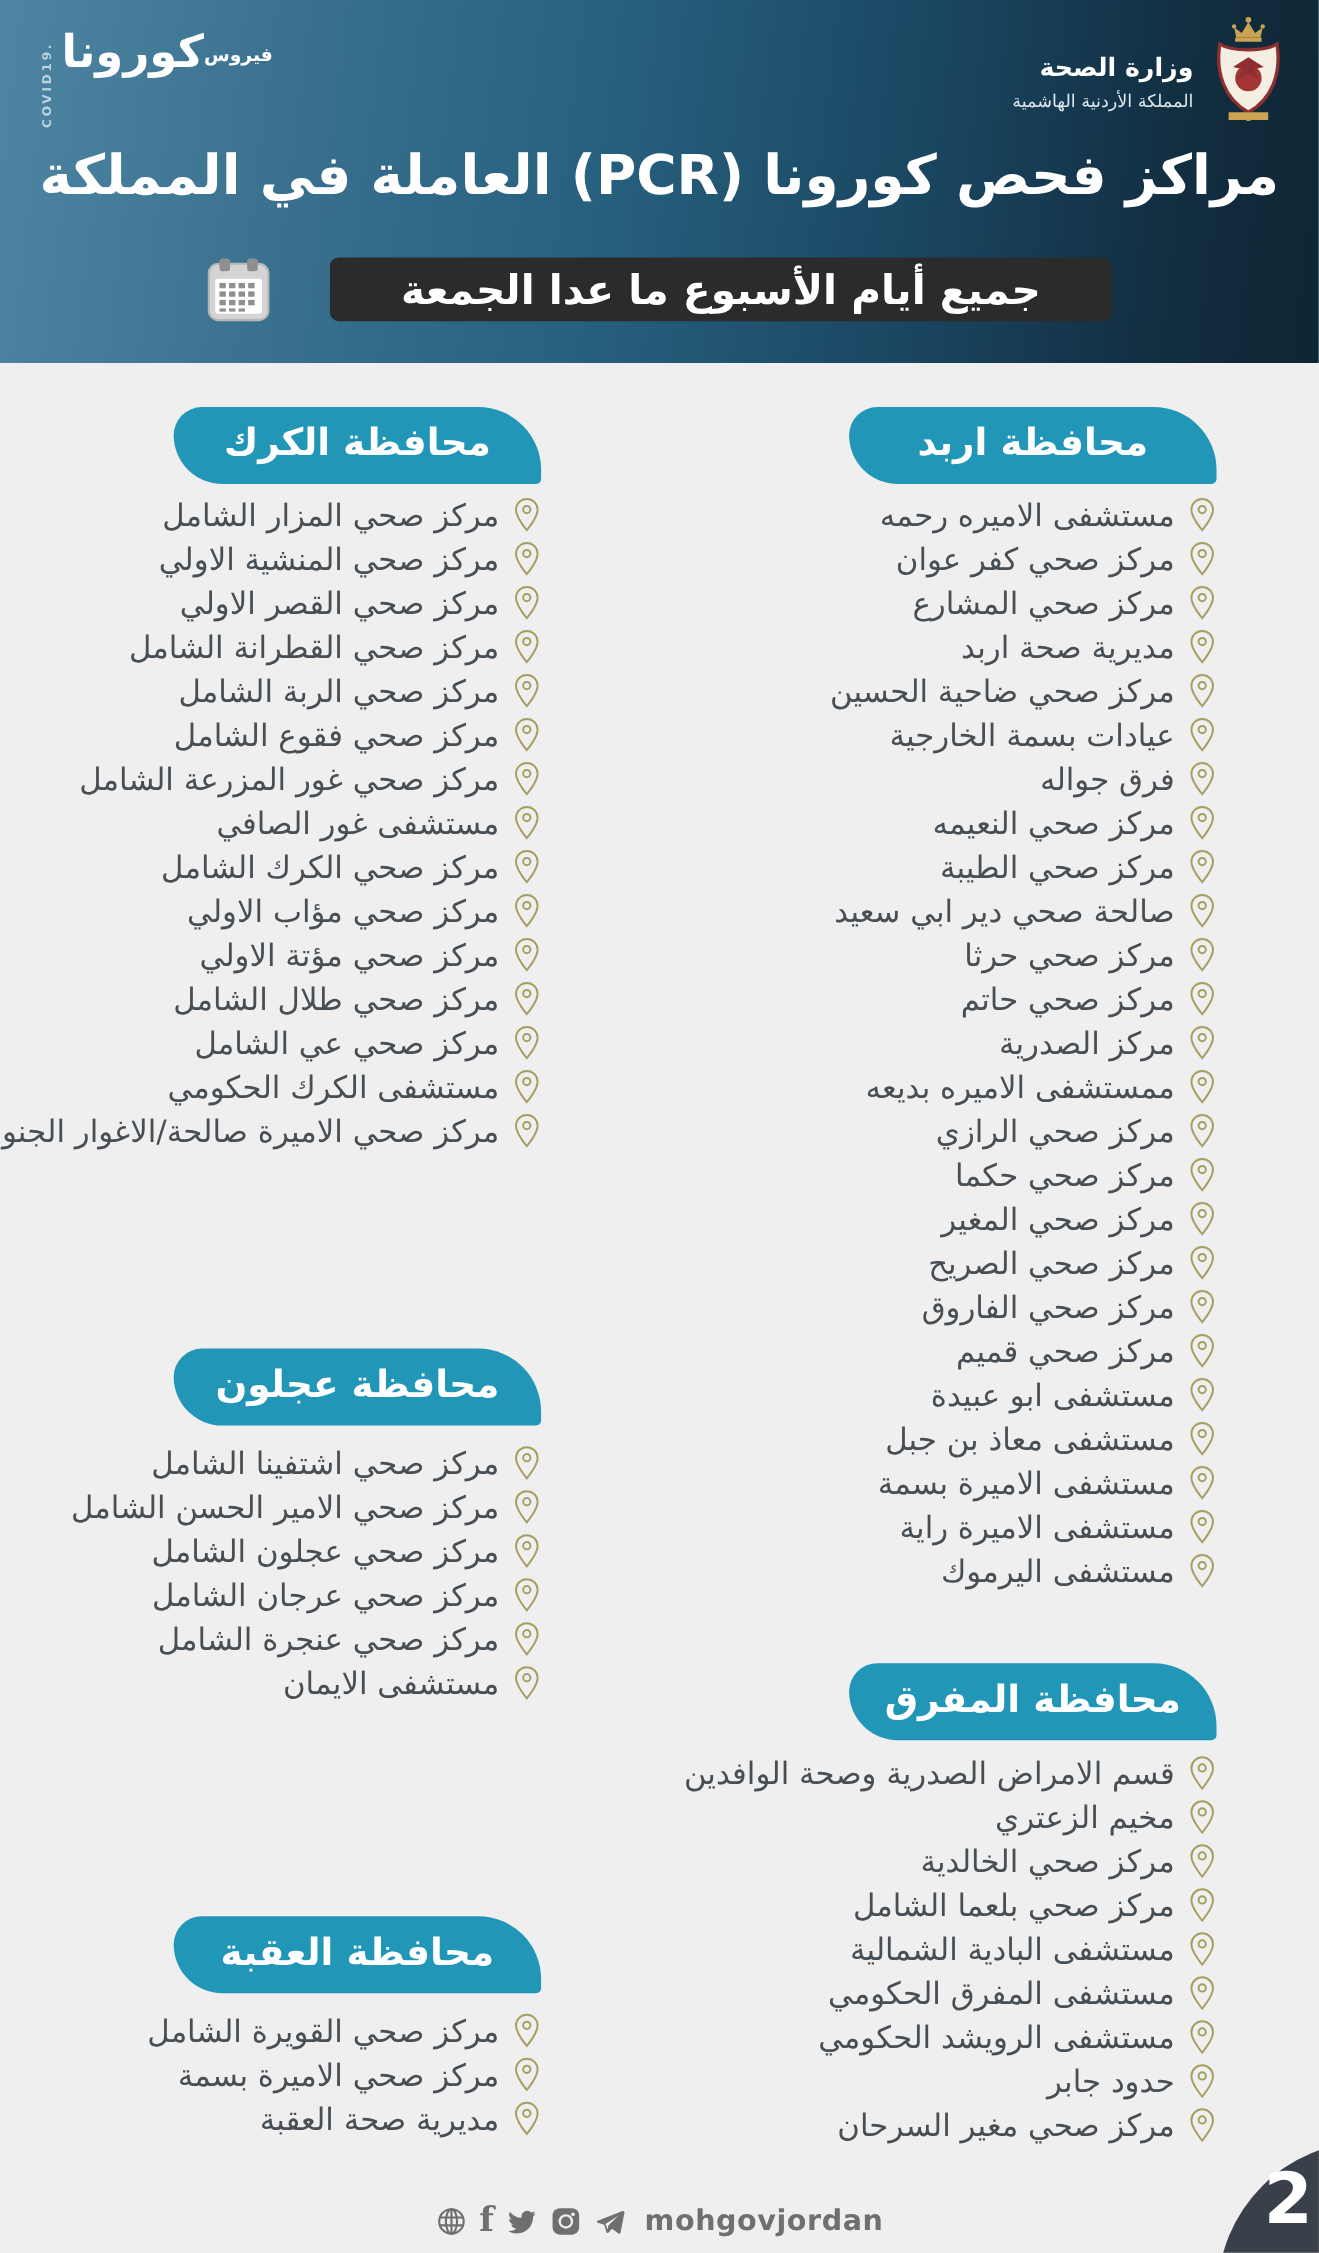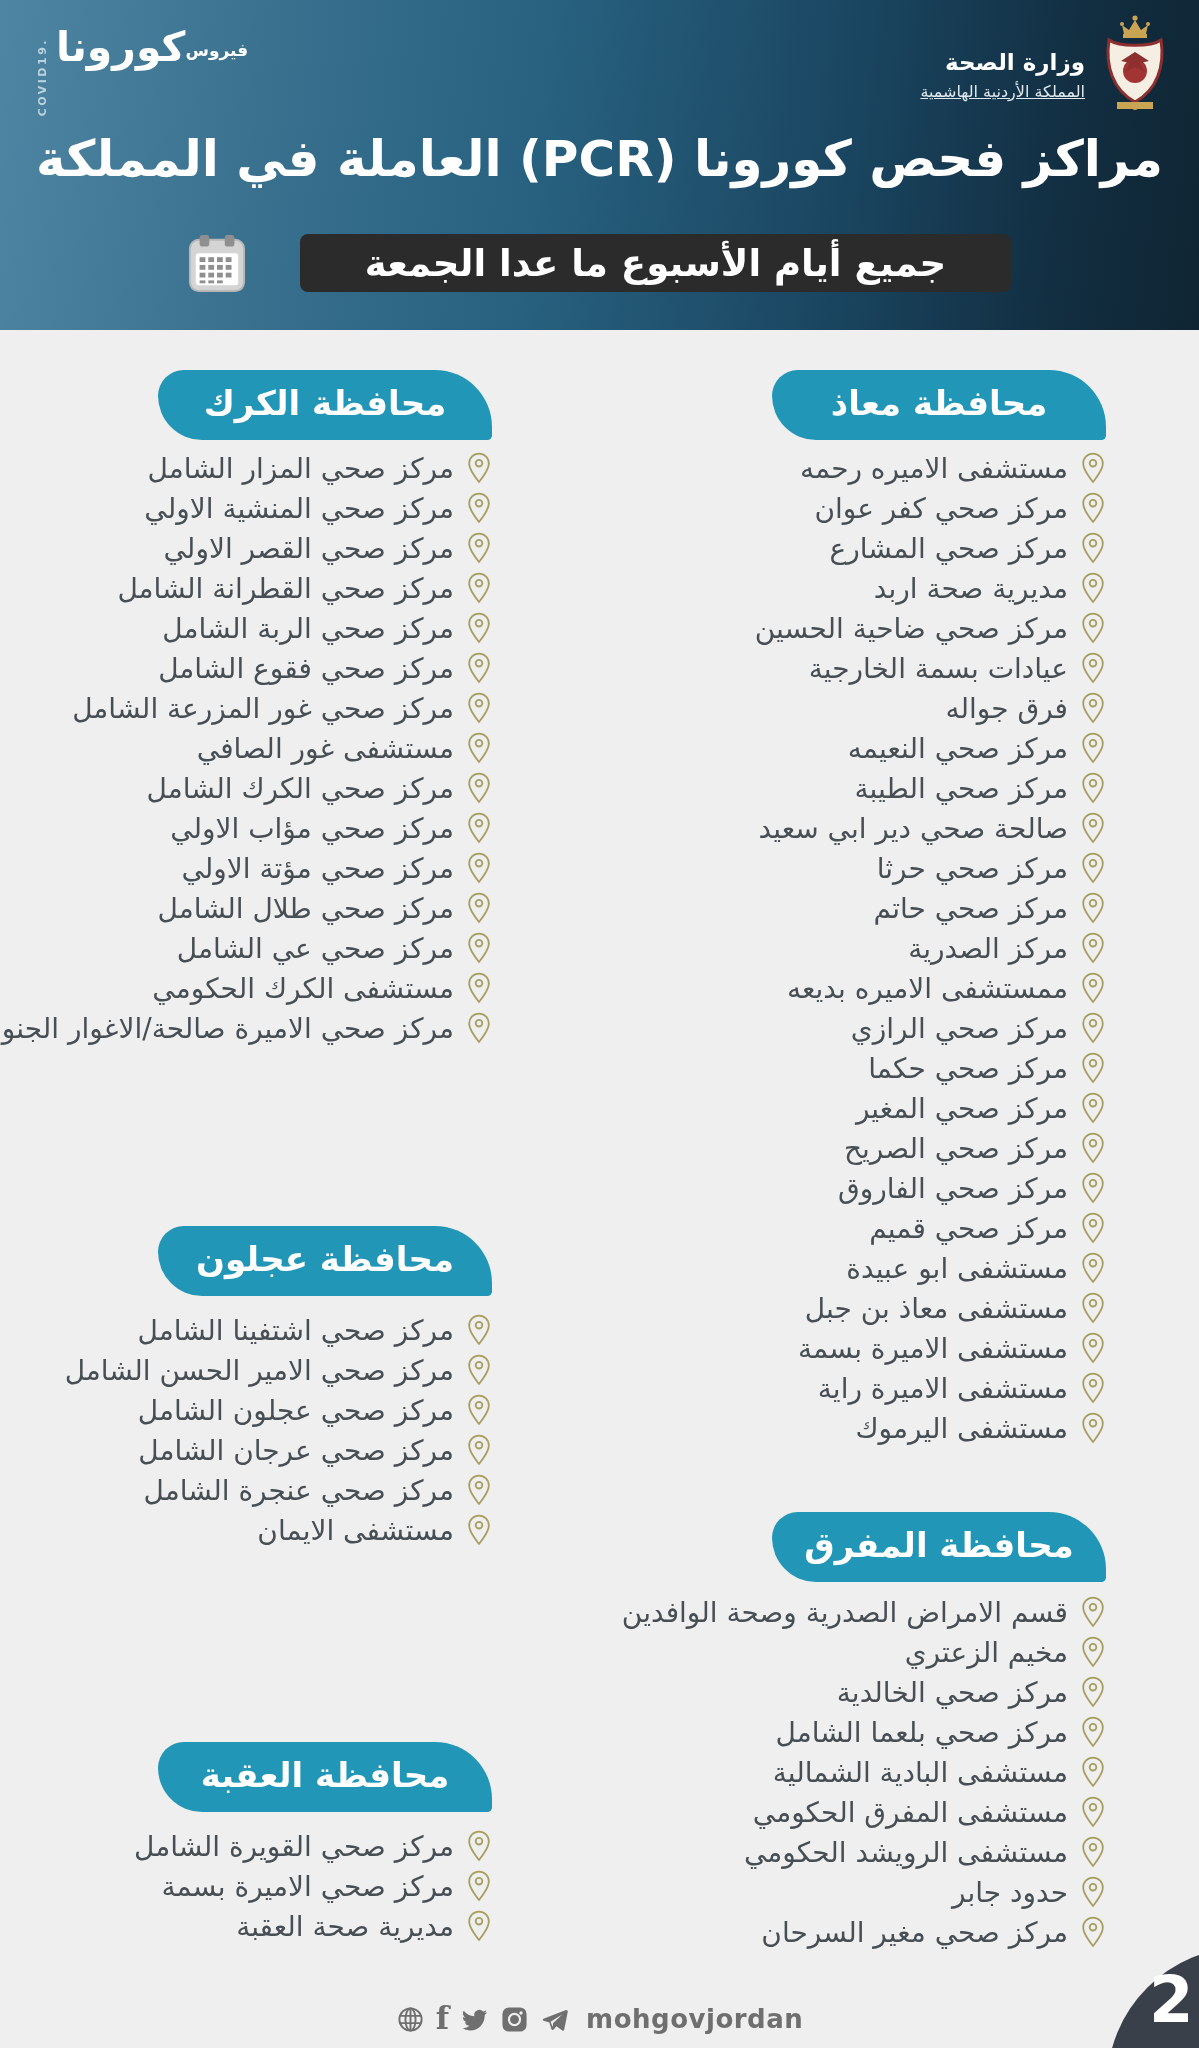--- a/index.html
+++ b/index.html
@@ -14,21 +14,21 @@
   .logo { position:absolute; left:36px; top:24px; display:flex; direction:ltr; align-items:flex-start; gap:7px; }
   .covid-vertical { writing-mode:vertical-rl; transform:rotate(180deg);
           font-size:11px; letter-spacing:2.5px; color:#bcd3de; margin-top:14px; font-weight:bold; }
   .wordmark { display:flex; align-items:center; color:#fff; direction:rtl; }
   .word-small { font-size:17px; font-weight:bold; margin-bottom:-5px; }
   .word-big   { font-size:41px; font-weight:bold; line-height:1.15; }
 
   .ministry { position:absolute; right:26px; top:14px; display:flex; direction:ltr; align-items:center; gap:12px; }
   .ministry-text { text-align:right; color:#fff; }
   .ministry-name { font-size:23px; font-weight:bold;margin-top:23px; }
-  .ministry-country { font-size:16px; color:#dfe9ee; margin-top:7px;text-decoration:underline; }
+  .ministry-country { font-size:16px; color:#dfe9ee; margin-top:7px; }
   .emblem { width:76px; height:98px; }
 
   .hero-title { position:absolute; top:130px; left:0; width:100%; text-align:center;
           font-size:50px; font-weight:bold; color:#fff; white-space:nowrap; }
 
   .subtitle-row { position:absolute; top:233px; left:0; width:100%;
           display:flex; direction:ltr; justify-content:center; align-items:center; gap:18px; }
   .badge { width:711px; height:58px; background:#2b2b2b; border-radius:8px;
           display:flex; align-items:center; justify-content:center;
           font-size:37px; font-weight:bold; color:#fff; white-space:nowrap;margin-left:36px; }
@@ -124,21 +124,21 @@
         <rect x="12" y="2" width="10" height="12" rx="3"></rect>
           <rect x="38" y="2" width="10" height="12" rx="3"></rect>
       </g>
     </svg>
     <div class="badge">جميع أيام الأسبوع ما عدا الجمعة</div>
   </div>
 </div>
 
 <section class="sec" id="sec-irbid">
   <div class="sec-header">
-    <span class="sec-title">محافظة معاذ</span>
+    <span class="sec-title">محافظة اربد</span>
   </div>
   <div class="list">
       <div class="item">
         <svg class="pin" viewBox="0 0 24 30">
           <path d="M12 1.5C6.9 1.5 2.8 5.6 2.8 10.7c0 6.6 9.2 17.4 9.2 17.4s9.2-10.8 9.2-17.4C21.2 5.6 17.1 1.5 12 1.5z" fill="none" stroke="#a79e60" stroke-width="1.7"></path>
           <circle cx="12" cy="10.5" r="3.1" fill="none" stroke="#a79e60" stroke-width="1.7"></circle>
         </svg>
         <span class="item-label">مستشفى الاميره رحمه</span>
       </div>
       <div class="item">

